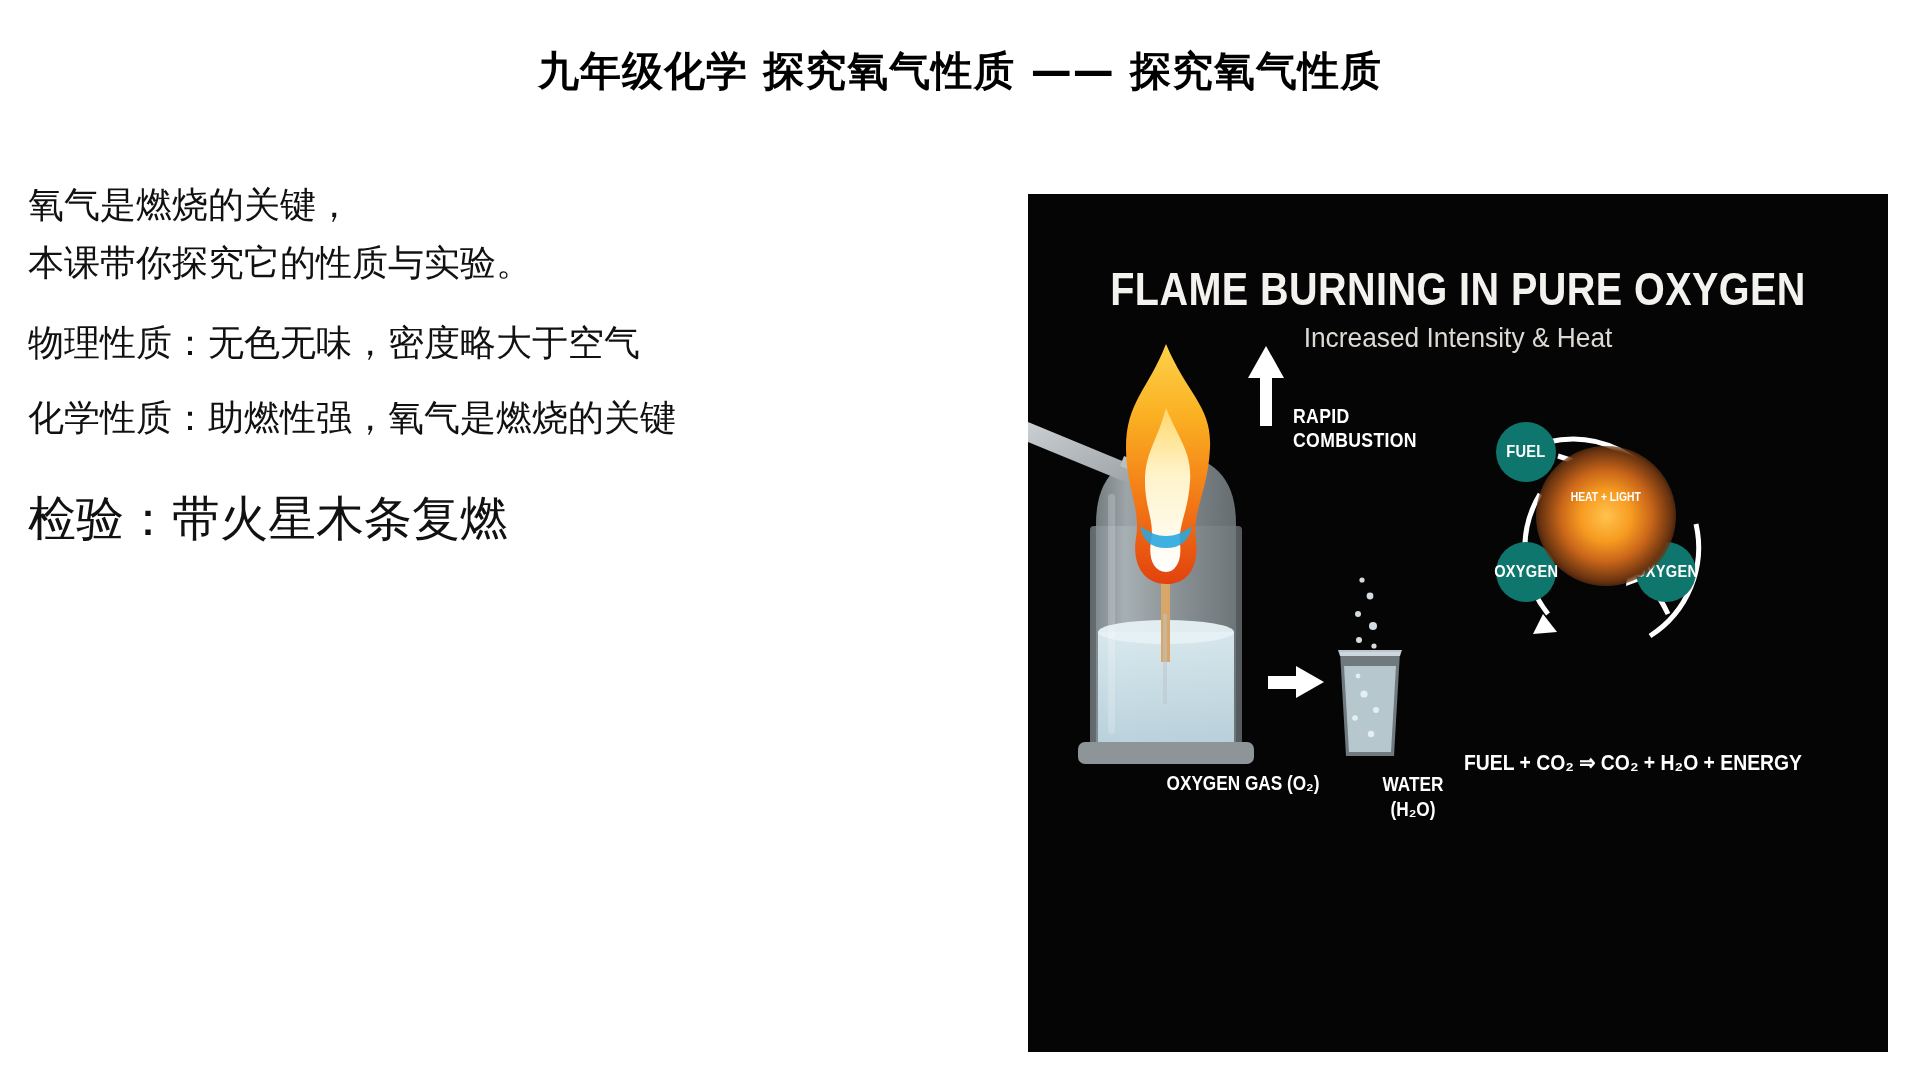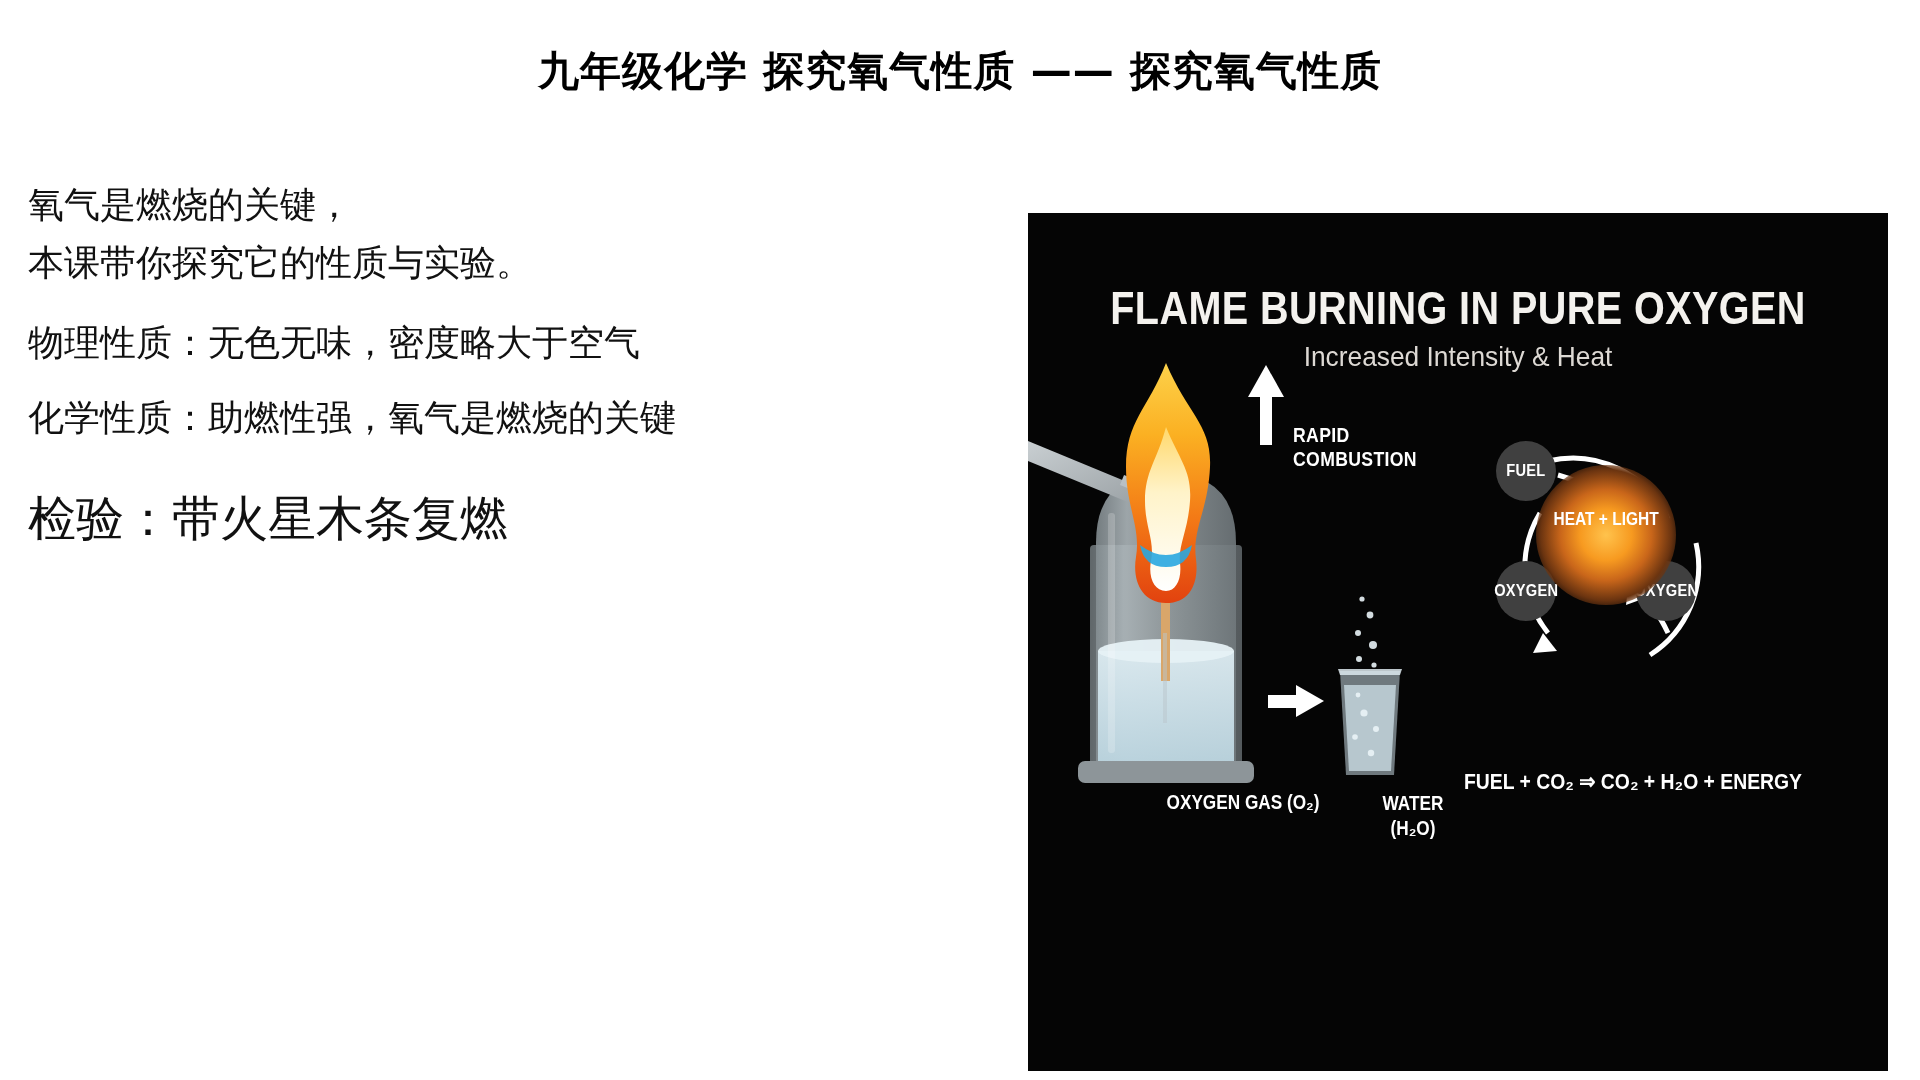--- a/index.html
+++ b/index.html
@@ -61,21 +61,20 @@
 
   
   .figure {
     position: absolute;
     left: 1028px;
     top: 194px;
     width: 860px;
     height: 858px;
     background: #050505;
     overflow: hidden;
-    margin-top: 19px;
   }
   .fig-title {
     position: absolute;
     top: 68px;
     left: 0;
     width: 860px;
     text-align: center;
     color: #f4f2ee;
     font-family: "Liberation Sans", sans-serif;
     font-weight: bold;
@@ -135,21 +134,21 @@
     font-weight: bold;
     font-size: 22px;
     transform: scaleX(0.88);
     white-space: nowrap;
   }
 
   
   .bubble {
     position: absolute;
     border-radius: 50%;
-    background: #404040;
+    background: #0f766e;
     color: #ffffff;
     font-family: "Liberation Sans", sans-serif;
     font-weight: bold;
     display: flex;
     align-items: center;
     justify-content: center;
     font-size: 17px;
     letter-spacing: 0.3px;
   }
   .bubble span { transform: scaleX(0.86); }
@@ -159,21 +158,21 @@
 
   .heat-core-label {
     position: absolute;
     left: 498px;
     top: 296px;
     width: 160px;
     text-align: center;
     color: #ffffff;
     font-family: "Liberation Sans", sans-serif;
     font-weight: bold;
-    font-size: 18px;
+    font-size: 12px;
     z-index: 6;
     white-space: nowrap;
   }
   .heat-core-label span { display:inline-block; transform: scaleX(0.86); }
   .heat-glow {
     position: absolute;
     left: 508px; top: 252px;
     width: 140px; height: 140px;
     border-radius: 50%;
     background: radial-gradient(circle at 50% 50%,

